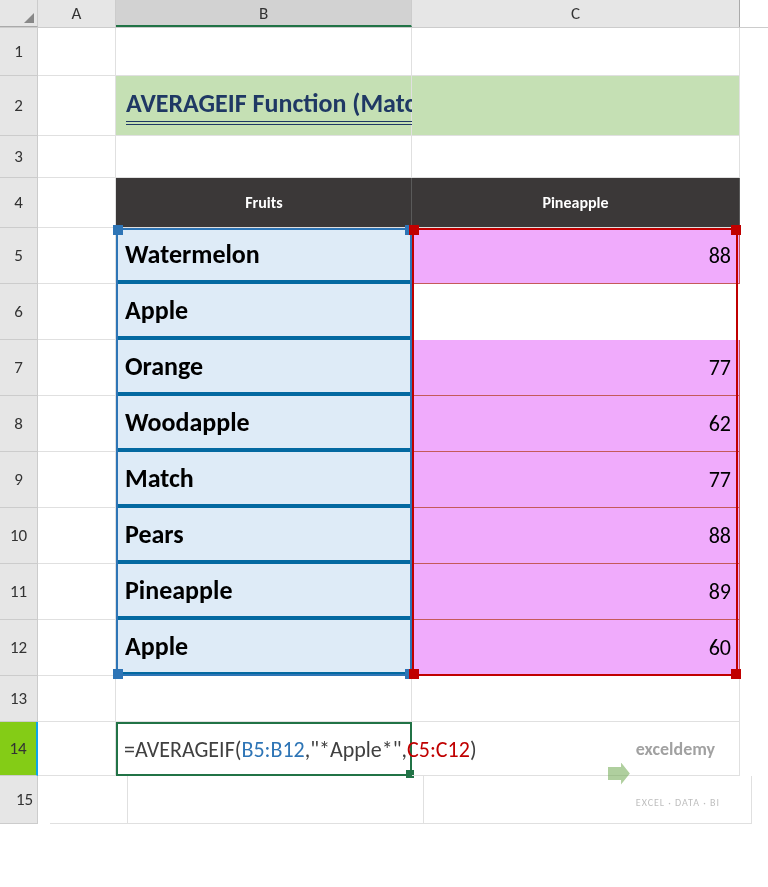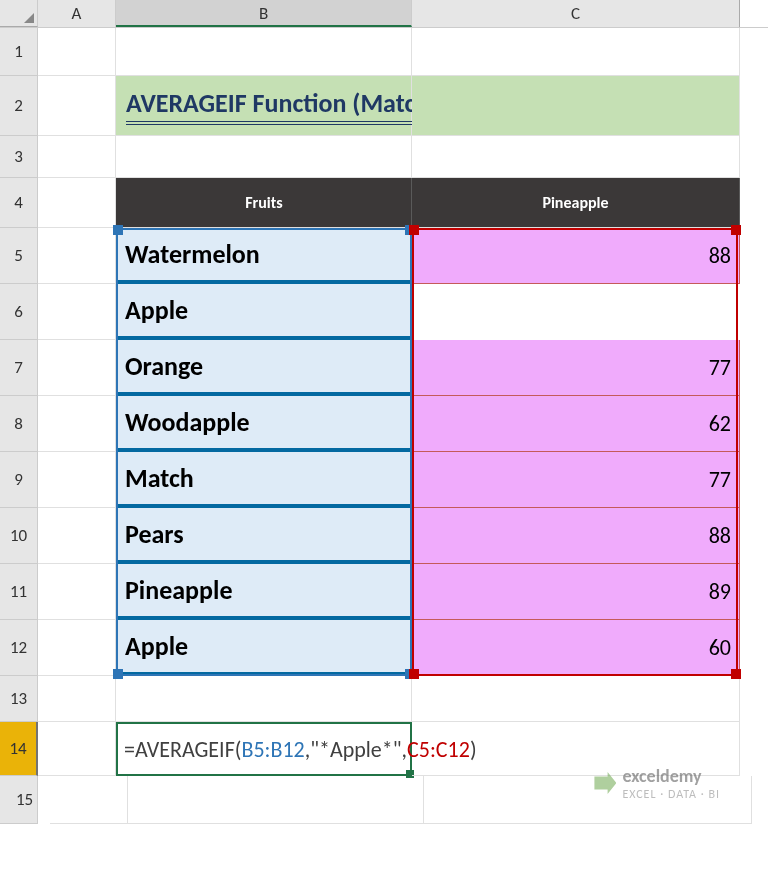--- a/index.html
+++ b/index.html
@@ -12,21 +12,21 @@
 .corner::after { content: ""; position: absolute; right: 3px; bottom: 3px; width: 0; height: 0; border-left: 10px solid transparent; border-bottom: 10px solid #888; }
 .col-h { background: #e6e6e6; text-align: center; font-size: 17px; color: #333; line-height: 28px; border-right: 1px solid #ccc; }
 .col-h.sel { background: #d2d2d2; border-bottom: 2px solid #217346; }
 .col-A { width: 78px; }
 .col-B { width: 296px; }
 .col-C { border-right: 1px solid #aaa; width: 328px; }
 
 .body-area { display: flex; }
 .row-headers { width: 38px; }
 .row-h { background: #e6e6e6; text-align: center; font-size: 17px; color: #333; border-bottom: 1px solid #ccc; border-right: 1px solid #ccc; display: flex; align-items: center; justify-content: center; }
-.row-h.sel { background: #eab308; border-right: 2px solid #737373; }
+.row-h.sel { background: #84cc16; border-right: 2px solid #0ea5e9; }
 
 .grid { position: relative; }
 .grid-row { display: flex; }
 .cell { border-right: 1px solid #e0e0e0; border-bottom: 1px solid #e0e0e0; font-size: 20px; padding: 0 8px; display: flex; align-items: center; overflow: visible; position: relative; }
 .cA { width: 78px; }
 .cB { width: 296px; }
 .cC { width: 328px; }
 
 .r1 { height: 48px; }
 .r2 { height: 60px; }
@@ -53,24 +53,24 @@
 .hb { background: #2e75b6; }
 .hr { background: #c00000; }
 
 .formula-cell { border: 2.5px solid #217346; position: relative; }
 .formula-text { font-size: 22px; white-space: nowrap; position: absolute; left: 6px; }
 .f-black { color: #404040; }
 .f-blue { color: #2e75b6; }
 .f-red { color: #c00000; }
 .fill-handle { position: absolute; width: 8px; height: 8px; background: #217346; right: -4px; bottom: -4px; }
 
-.watermark { position: absolute; right: 48px; bottom: 86px; display: flex; align-items: center; gap: 6px; opacity: 0.55; }
+.watermark { position: absolute; right: 48px; bottom: 78px; display: flex; align-items: center; gap: 6px; opacity: 0.55; }
 .wm-icon { width: 22px; height: 22px; background: #6fa84f; clip-path: polygon(0 20%, 60% 20%, 60% 0, 100% 50%, 60% 100%, 60% 80%, 0 80%); }
 .wm-text { font-size: 18px; color: #555; font-weight: 600; }
-.wm-sub { font-size: 12px; color: #888; letter-spacing: 1px; }
+.wm-sub { font-size: 10px; color: #888; letter-spacing: 1px; margin-top: 36px; }
 .wm-stack { display: flex; flex-direction: column; }
 </style>
 </head>
 <body>
 
 <div class="sheet">
 
   <div class="col-headers">
     <div class="corner"></div>
     <div class="col-h col-A">A</div>

